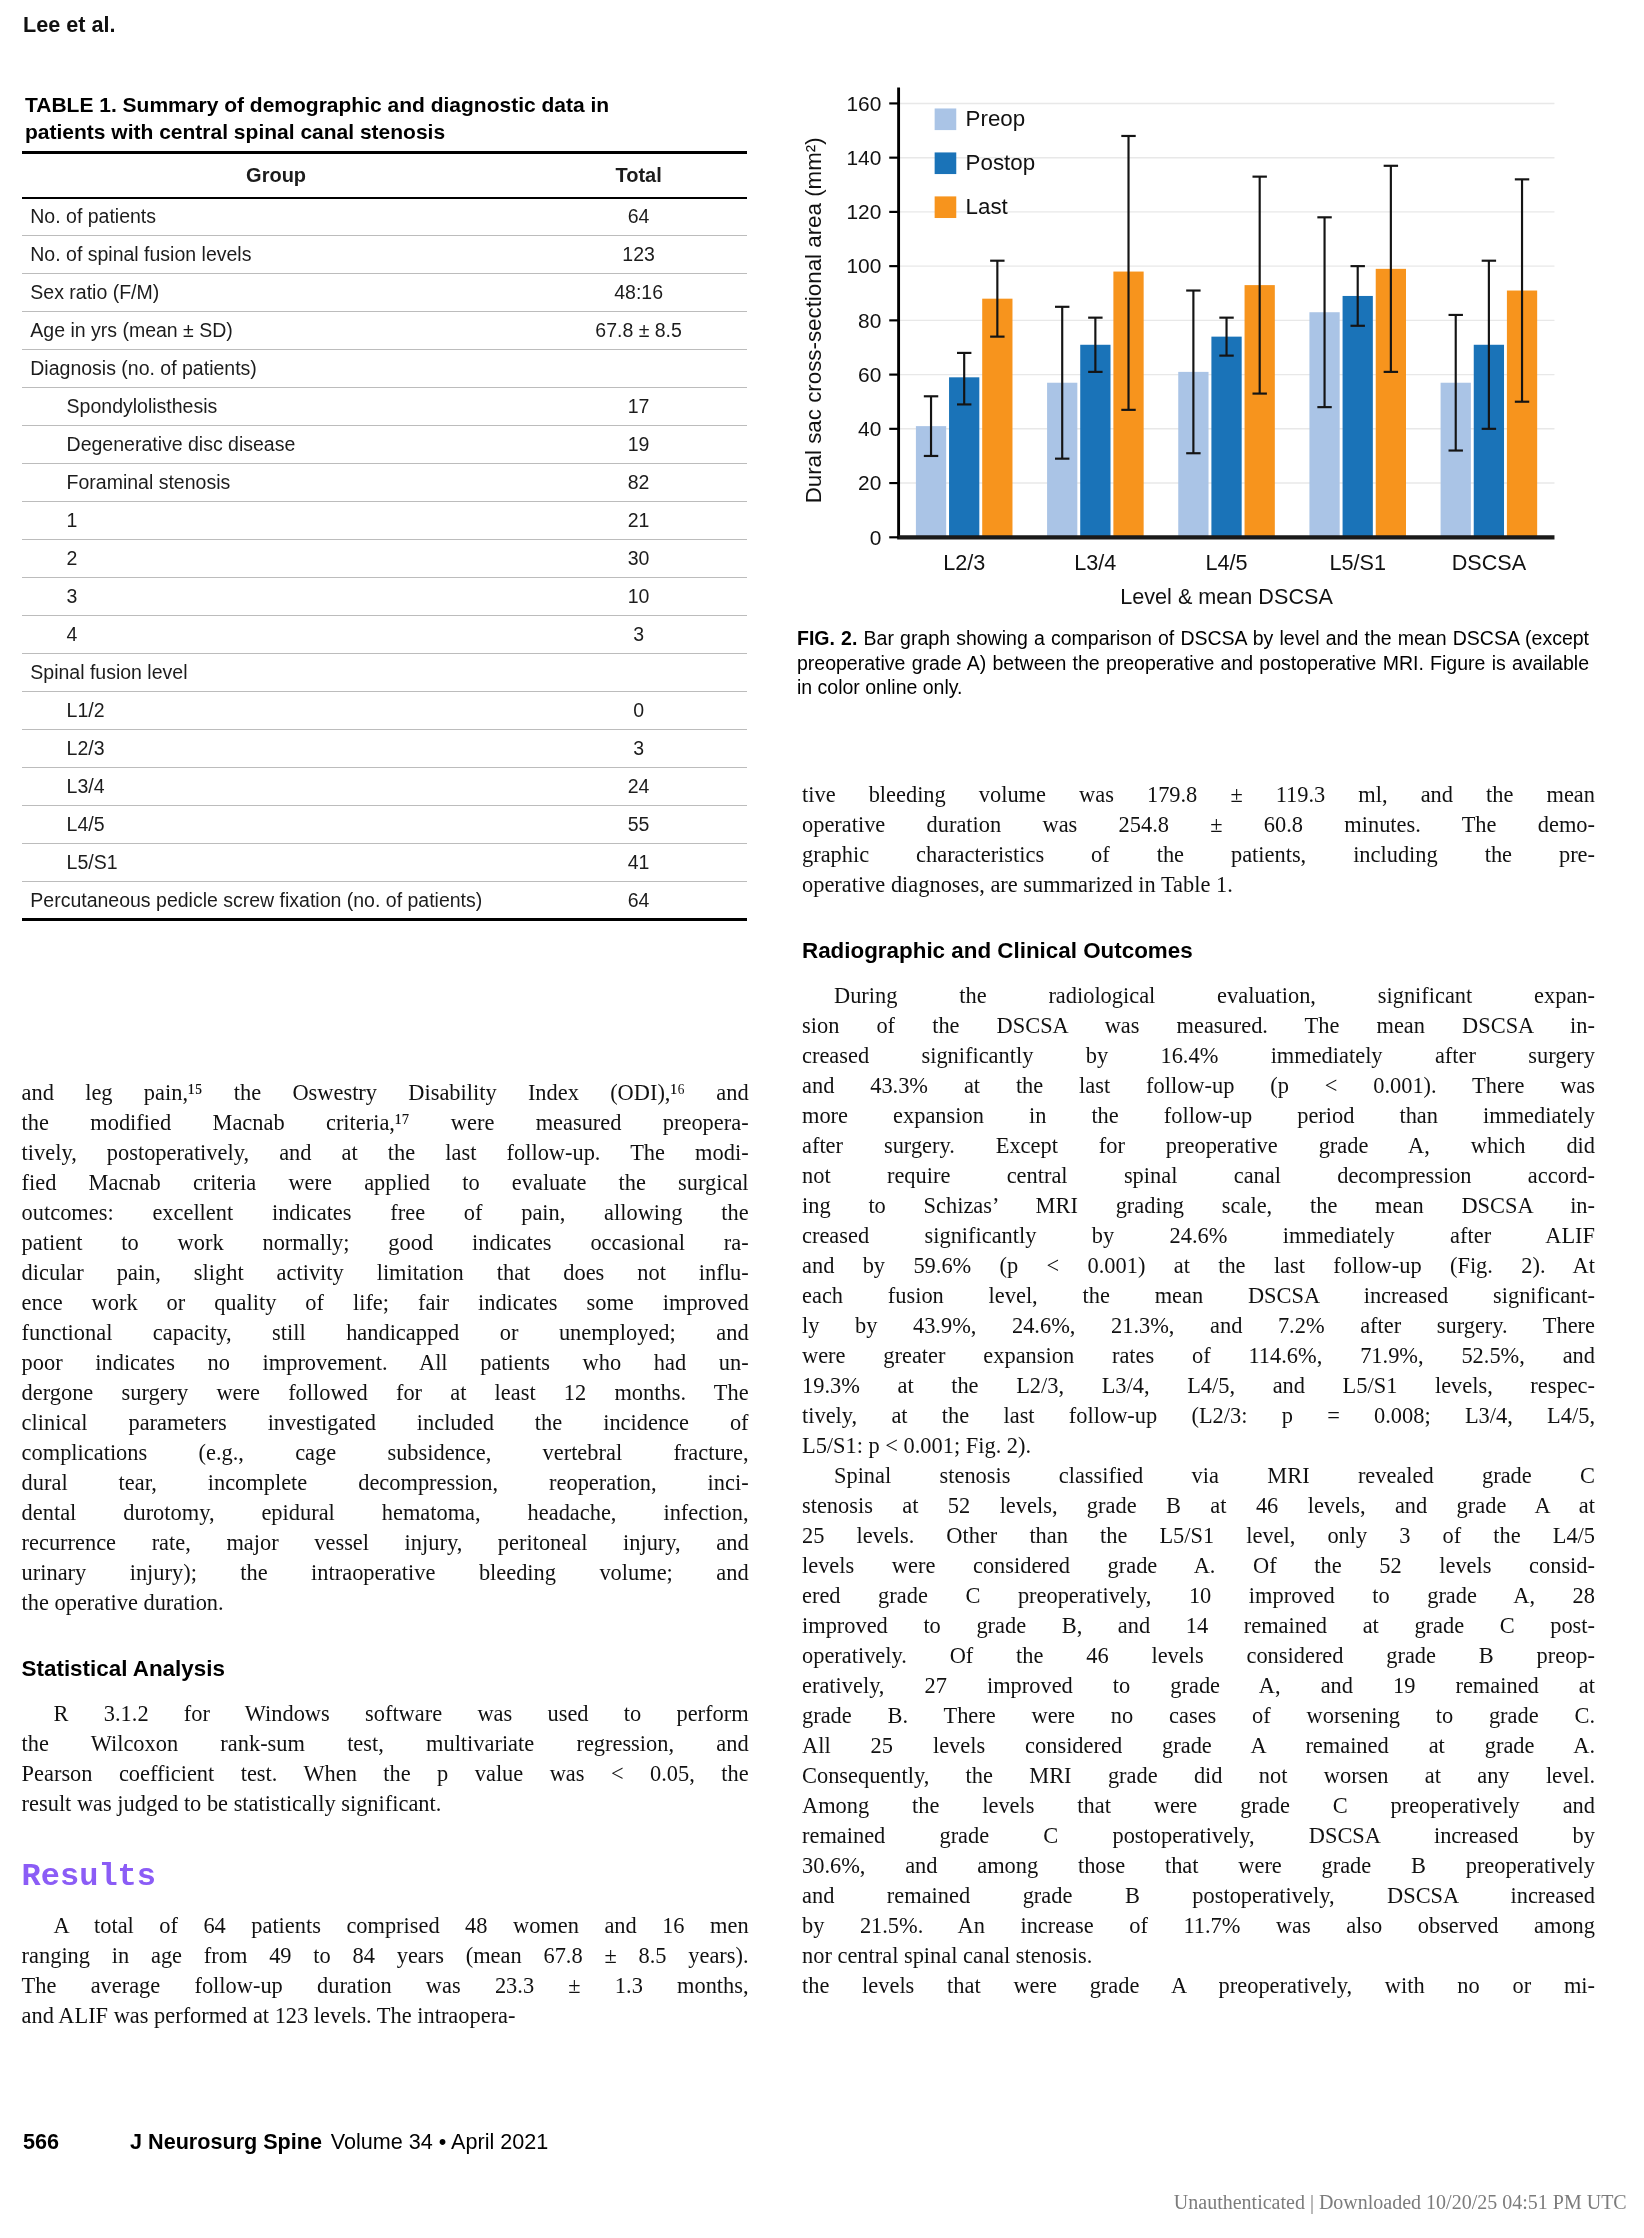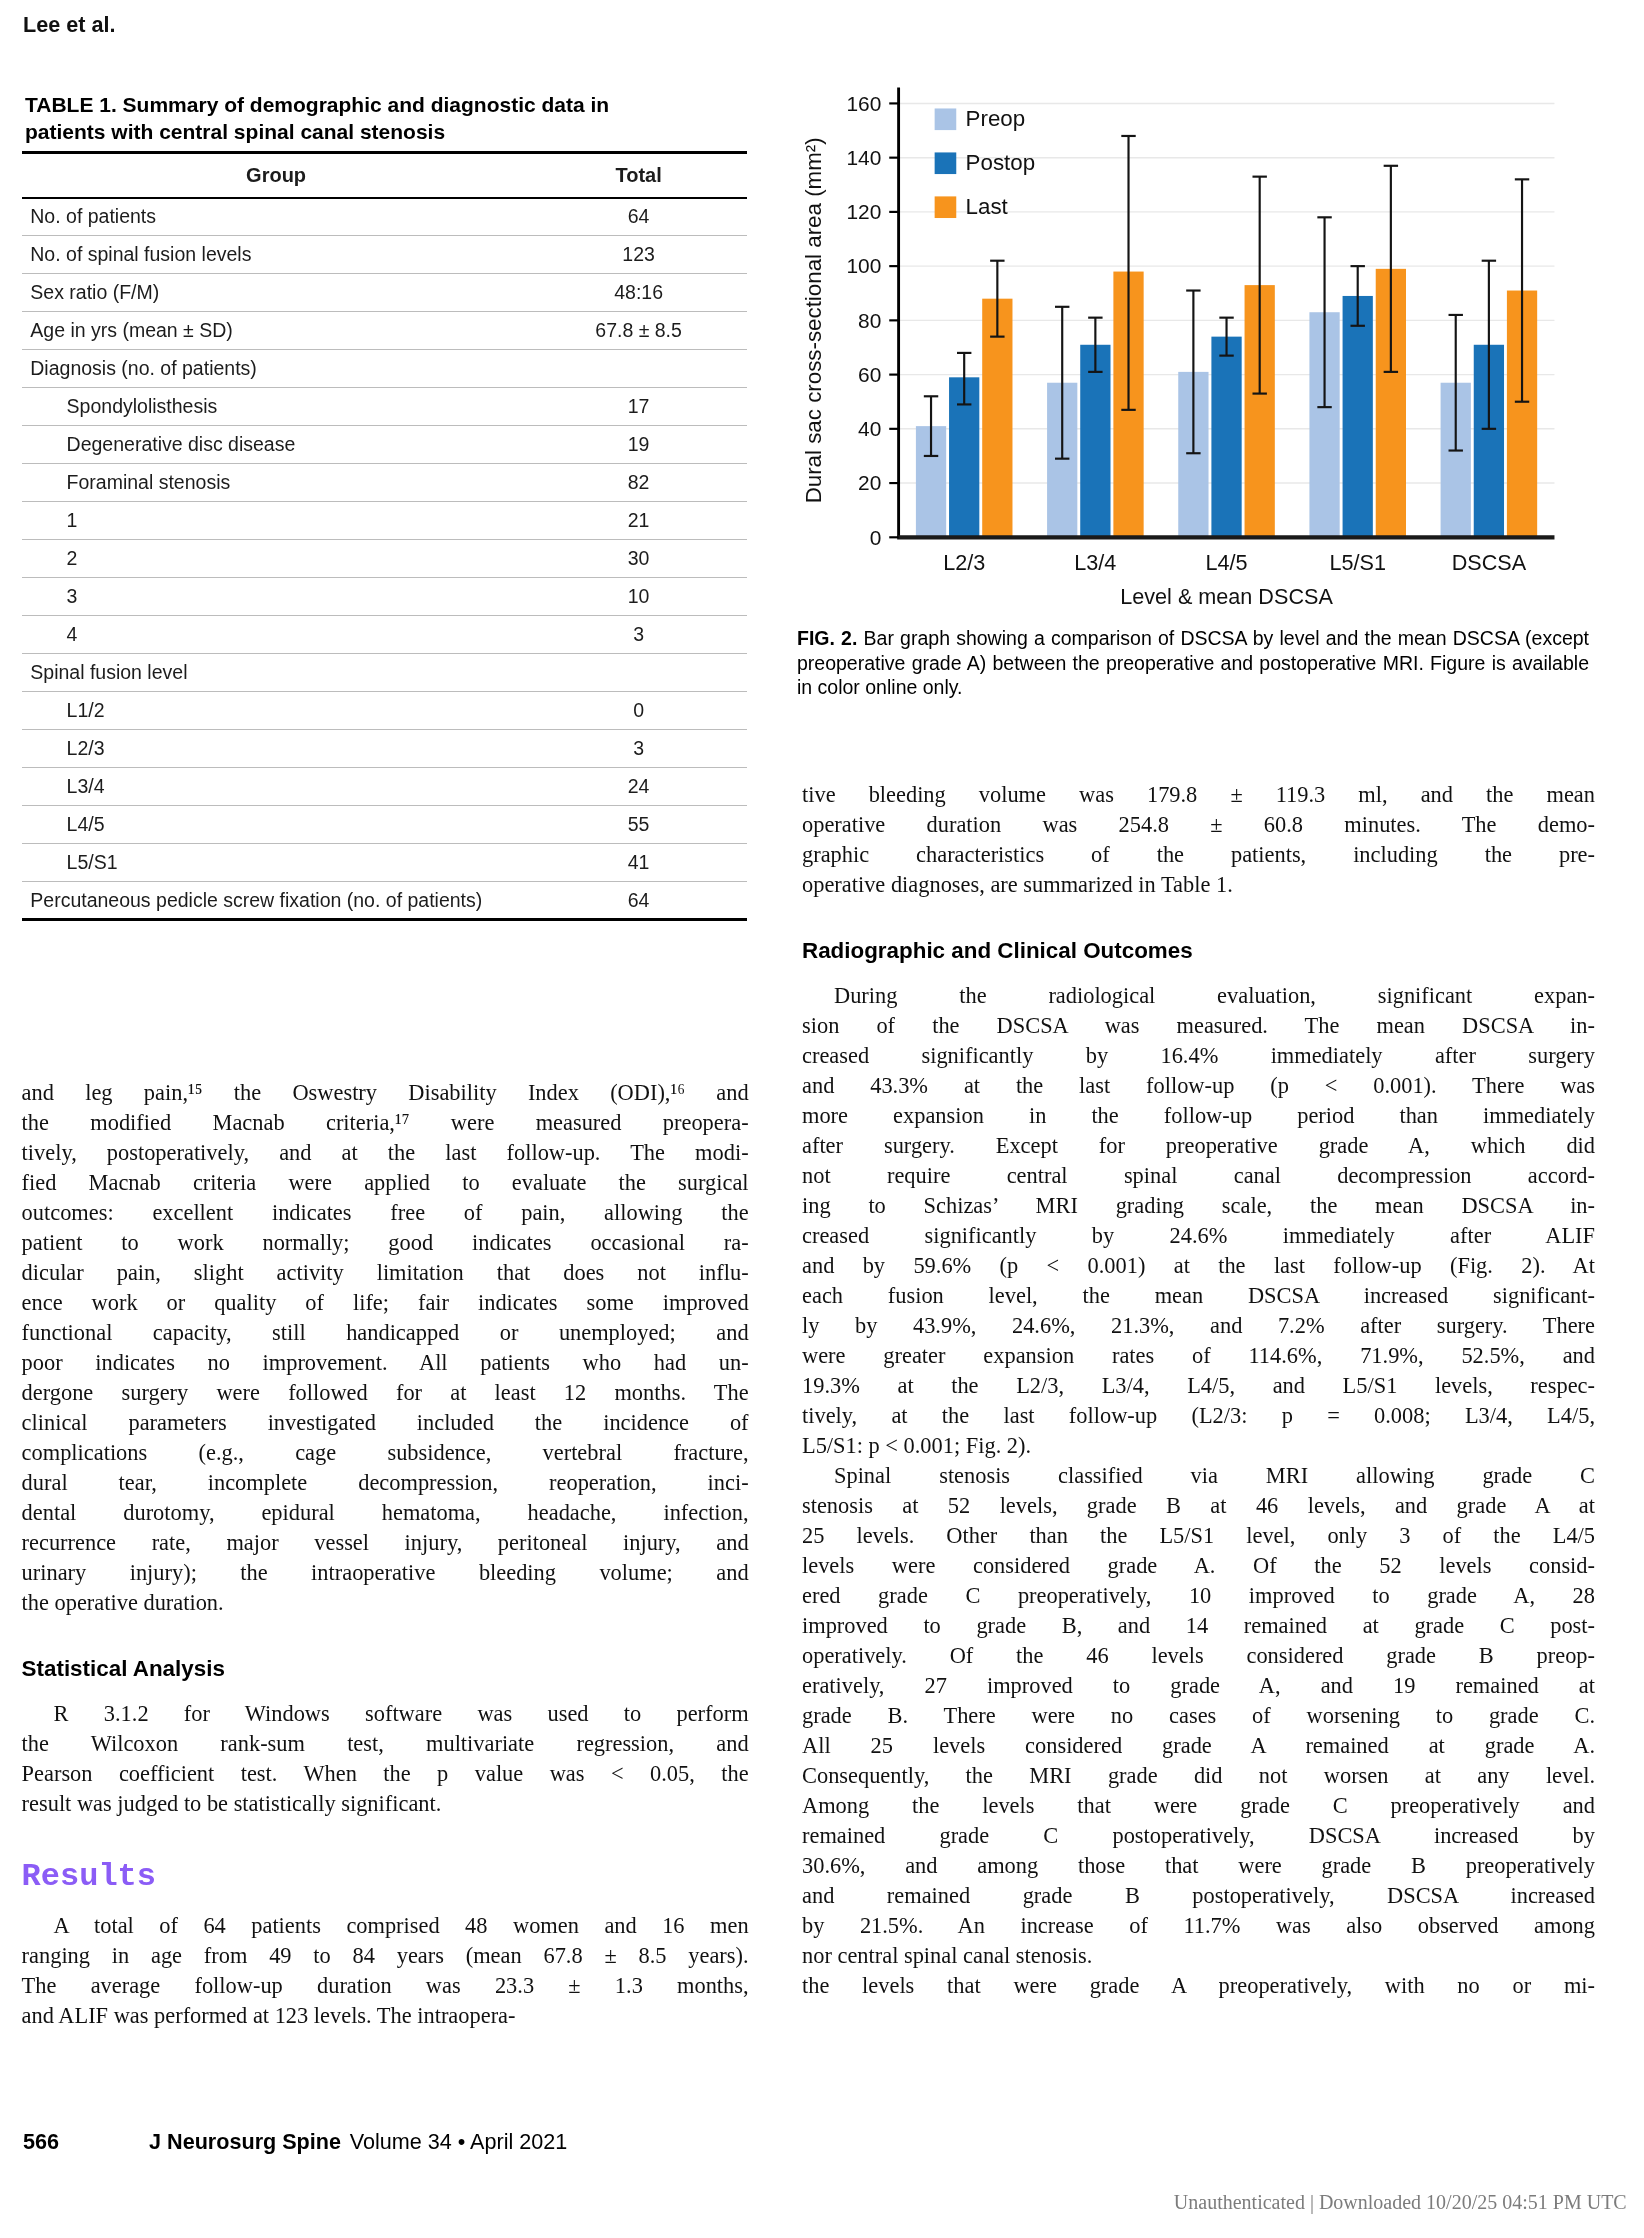--- a/index.html
+++ b/index.html
@@ -40,21 +40,21 @@
   .line { line-height:30px; text-align:justify; text-align-last:justify; white-space:normal; }
   .line.last { text-align-last:left; }
   .line.indent { text-indent:32px; }
 
   .h2 { font-family:"Liberation Sans","DejaVu Sans",sans-serif; font-weight:bold;
         font-size:22.4px; margin:38px 0 17.3px 0; color:#000; }
   .h1 { font-family:Liberation Mono, monospace; font-weight:bold;
         font-size:32px; margin:39px 0 16px 0; color:#8b5cf6; }
 
   #footer { left:23px; top:2129px; font-size:21.6px; color:#000; }
-  #footer .pgnum { font-weight:bold; margin-right:52px; }
+  #footer .pgnum { font-weight:bold; margin-right:33px; }
   #footer .journal { font-weight:bold;margin-left:38px; }
   #footer .issue { margin-left:8.7px; }
 
   #download-notice { right:17.3px; top:2191px; font-size:20px; color:#7c7c7c; }
 </style>
 </head>
 <body>
 
 <div class="abs sans" id="running-head">Lee et al.</div>
 
@@ -316,21 +316,21 @@
       <div class="line">creased significantly by 24.6% immediately after ALIF</div>
       <div class="line">and by 59.6% (p &lt; 0.001) at the last follow-up (Fig. 2). At</div>
       <div class="line">each fusion level, the mean DSCSA increased significant-</div>
       <div class="line">ly by 43.9%, 24.6%, 21.3%, and 7.2% after surgery. There</div>
       <div class="line">were greater expansion rates of 114.6%, 71.9%, 52.5%, and</div>
       <div class="line">19.3% at the L2/3, L3/4, L4/5, and L5/S1 levels, respec-</div>
       <div class="line">tively, at the last follow-up (L2/3: p = 0.008; L3/4, L4/5,</div>
       <div class="line last">L5/S1: p &lt; 0.001; Fig. 2).</div>
     </div>
     <div class="para">
-      <div class="line indent">Spinal stenosis classified via MRI allowing grade C</div>
+      <div class="line indent">Spinal stenosis classified via MRI revealed grade C</div>
       <div class="line">stenosis at 52 levels, grade B at 46 levels, and grade A at</div>
       <div class="line">25 levels. Other than the L5/S1 level, only 3 of the L4/5</div>
       <div class="line">levels were considered grade A. Of the 52 levels consid-</div>
       <div class="line">ered grade C preoperatively, 10 improved to grade A, 28</div>
       <div class="line">improved to grade B, and 14 remained at grade C post-</div>
       <div class="line">operatively. Of the 46 levels considered grade B preop-</div>
       <div class="line">eratively, 27 improved to grade A, and 19 remained at</div>
       <div class="line">grade B. There were no cases of worsening to grade C.</div>
       <div class="line">All 25 levels considered grade A remained at grade A.</div>
       <div class="line">Consequently, the MRI grade did not worsen at any level.</div>

